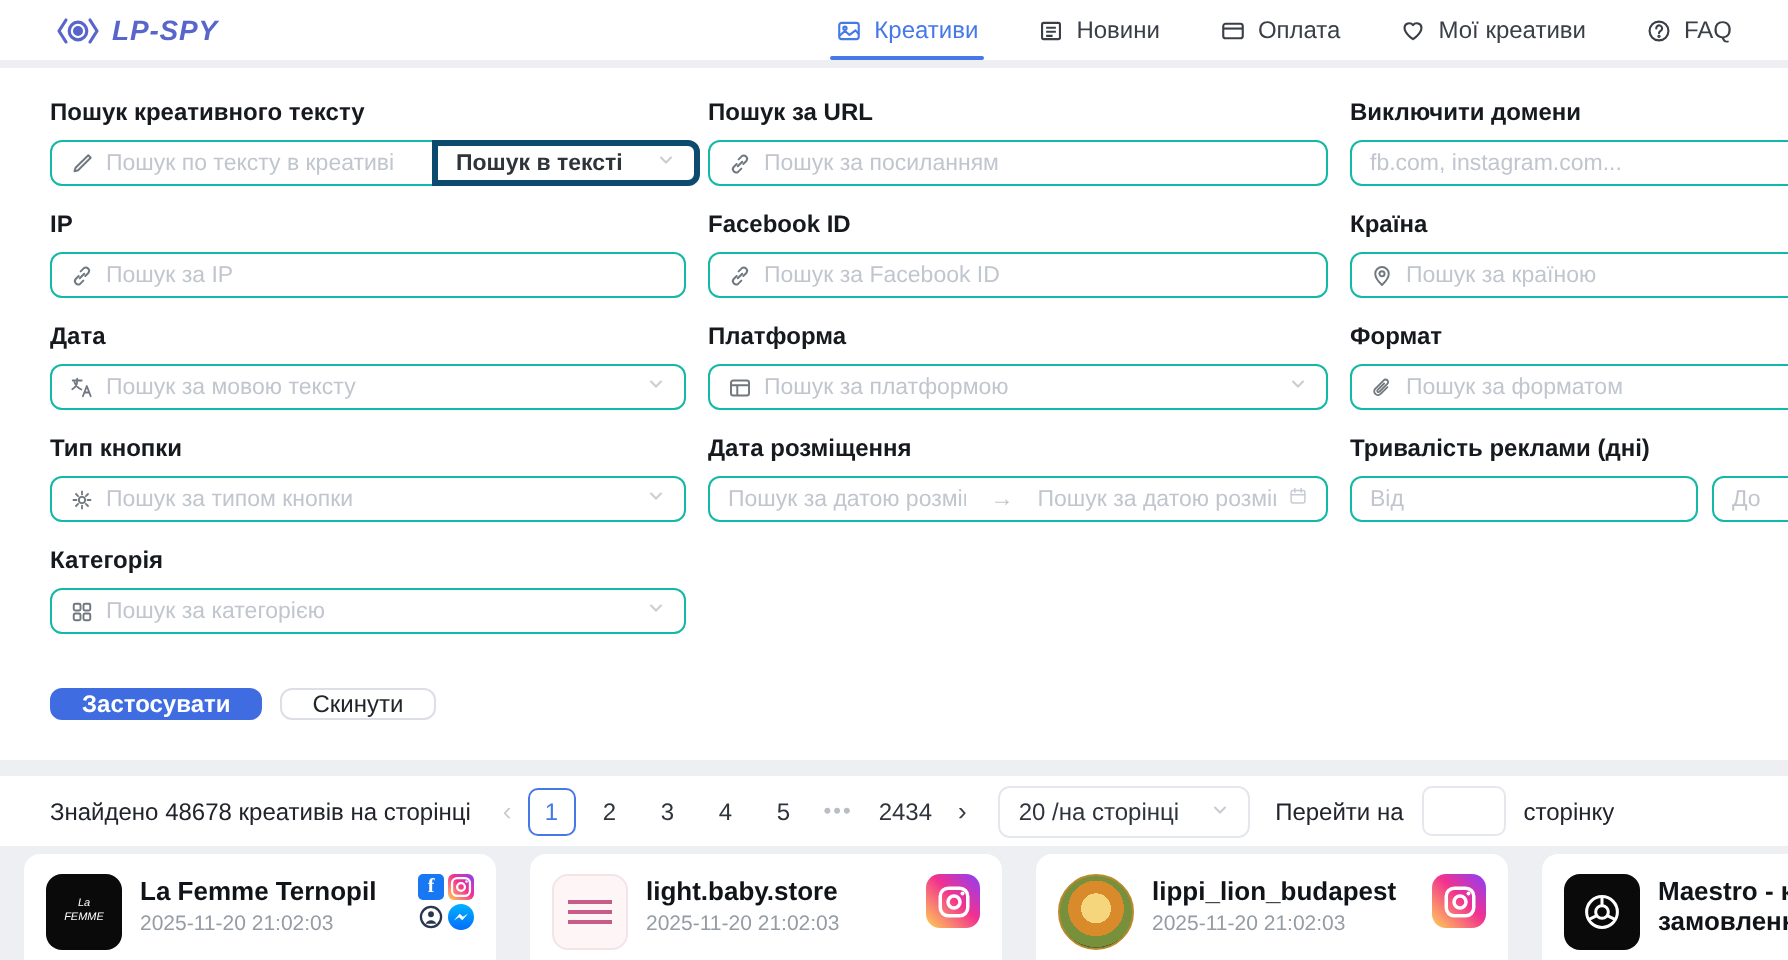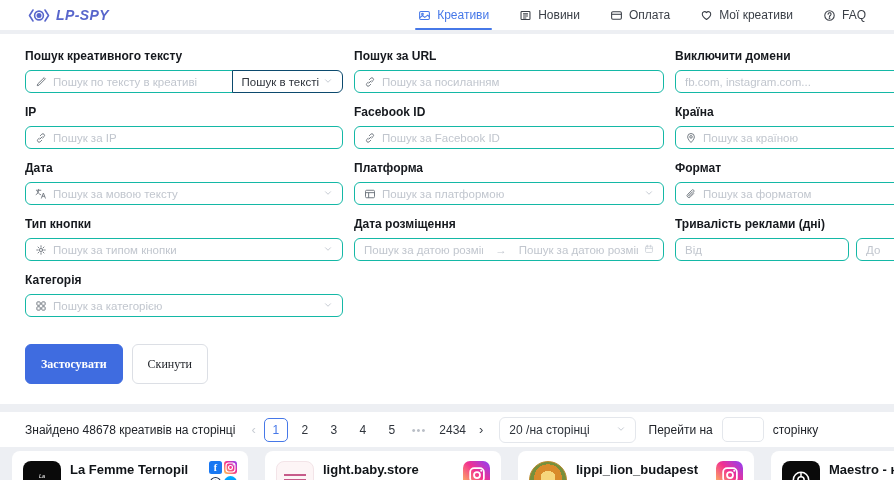--- a/index.html
+++ b/index.html
@@ -23,38 +23,38 @@
   .field-label { display:block; font-size:12px; font-weight:bold; color:#16191e; margin-bottom:7px; }
   .box { height:23px; border:1px solid #14b8a6; border-radius:6px; display:flex; align-items:center; padding:0 9px; gap:6px; font-size:11.5px; color:#c1c6ce; background:#fff; }
   .box svg { width:12px; height:12px; color:#70777f; flex:none; }
   .box input { border:none; outline:none; flex:1; min-width:0; font-size:11.5px; color:#333; font-family:inherit; background:transparent; }
   .box input::placeholder { color:#c1c6ce; }
   .ph { white-space:nowrap; overflow:hidden; flex:1; }
   .chev { margin-left:auto; color:#c7ccd4; flex:none; }
   .chev svg { width:10px; height:10px; color:#c7ccd4; }
   .compound { display:flex; }
   .compound .box.main { flex:1; border-radius:6px 0 0 6px; }
-  .addon { height:23px; border:1px solid #0c4a6e; margin-left:-1px; border-radius:0 6px 6px 0; display:flex; align-items:center; gap:4px; padding:0 9px; font-size:11.5px; color:#2f343c; white-space:nowrap; }
+  .addon { height:23px; border:3px solid #0c4a6e; margin-left:-1px; border-radius:0 6px 6px 0; display:flex; align-items:center; gap:17px; padding:0 9px; font-size:11.5px; color:#2f343c; white-space:nowrap;font-weight:bold; }
   .range-sep { color:#c1c6ce; padding:0 6px; flex:none; }
   .two-col { display:flex; gap:7px; }
   .two-col .box { flex:1; }
   .btn-row { display:flex; gap:9px; margin-top:15px; }
-  .btn { height:40px; padding:0 15px; border-radius:6px; font-size:12px; font-family:Liberation Serif, serif; cursor:pointer; }
+  .btn { height:16px; padding:0 15px; border-radius:6px; font-size:12px; font-family:Liberation Sans, sans-serif; cursor:pointer; }
   .btn-primary { background:#3f6ce0; border:1px solid #3f6ce0; color:#fff; font-weight:bold; }
   .btn-secondary { background:#fff; border:1px solid #dcdfe5; color:#21242a; }
 
   
   .results { background:#fff; margin-top:8px; height:35px; display:flex; align-items:center; padding:0 25px; gap:13px; font-size:12px; color:#21242a; white-space:nowrap; }
   .pager { display:flex; align-items:center; gap:5px; }
   .pg-chev { color:#c8cdd4; font-size:13px; padding:0 3px; cursor:pointer; }
   .pg-chev.next { color:#3a3f47; }
   .page { min-width:24px; height:24px; display:flex; align-items:center; justify-content:center; font-size:12px; color:#2f343c; border:1px solid transparent; border-radius:5px; padding:0 4px; cursor:pointer; }
   .page.active { border-color:#4678e8; color:#4678e8; }
   .dots { color:#b9bec6; font-size:11px; letter-spacing:1px; padding:0 3px; }
-  .pagesize { height:26px; border:1px solid #e4e7ec; border-radius:6px; display:flex; align-items:center; gap:26px; padding:0 9px; color:#2f343c; cursor:pointer; }
+  .pagesize { height:26px; border:1px solid #e4e7ec; border-radius:6px; display:flex; align-items:center; gap:15px; padding:0 9px; color:#2f343c; cursor:pointer; }
   .goto { display:flex; align-items:center; gap:9px; }
   .goto input { width:42px; height:25px; border:1px solid #e4e7ec; border-radius:5px; outline:none; font-size:12px; text-align:center; }
 
   
   .cards { display:flex; gap:17px; margin-top:4px; padding:0 12px; width:1030px; }
   .card { width:236px; flex:none; background:#fff; border-radius:8px; padding:10px 11px; height:140px; }
   .card-head { display:flex; gap:9px; }
   .avatar { width:38px; height:38px; border-radius:8px; flex:none; display:flex; align-items:center; justify-content:center; overflow:hidden; }
   .av-dark { background:#0a0a0a; color:#fff; flex-direction:column; font-size:5.5px; font-style:italic; text-align:center; line-height:1.3; }
   .av-pink { background:#fdf5f6; border:1px solid #f3e4e8; }

